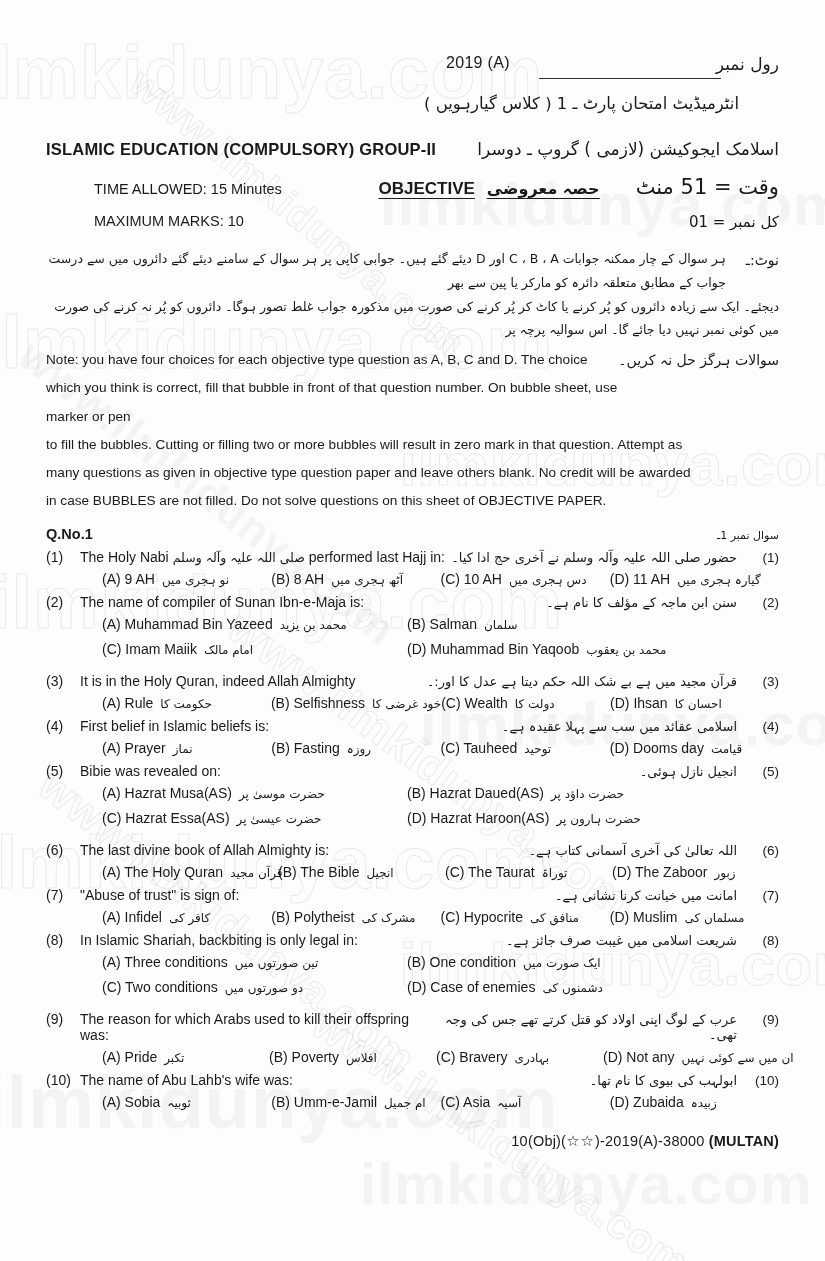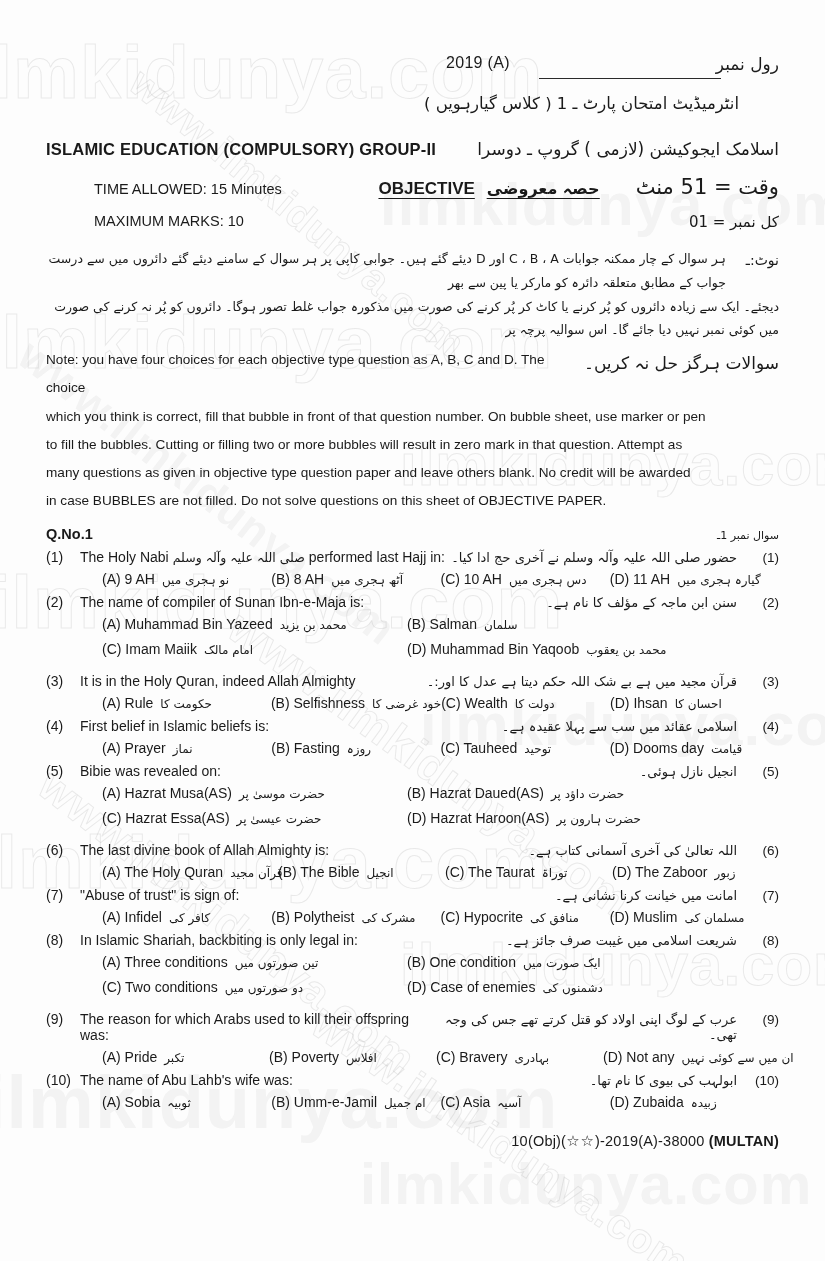--- a/index.html
+++ b/index.html
@@ -141,21 +141,21 @@
     font-size: 12.5px;
     line-height: 1.9;
   }
   .note-tag { font-size: 14px; margin-left: 6px; }
   .note-en {
     font-size: 13.6px;
     line-height: 2.08;
     text-align: left;
     margin-top: 4px;
   }
-  .note-en .tail-ur { font-size: 17px; float: right; }
+  .note-en .tail-ur { font-size: 14px; float: right; }
 
   
   .qno-row {
     display: flex;
     justify-content: space-between;
     align-items: baseline;
     margin-top: 10px;
   }
   .qno-en { font-size: 14.5px; font-weight: bold; }
   .qno-ur { font-size: 11px; }

